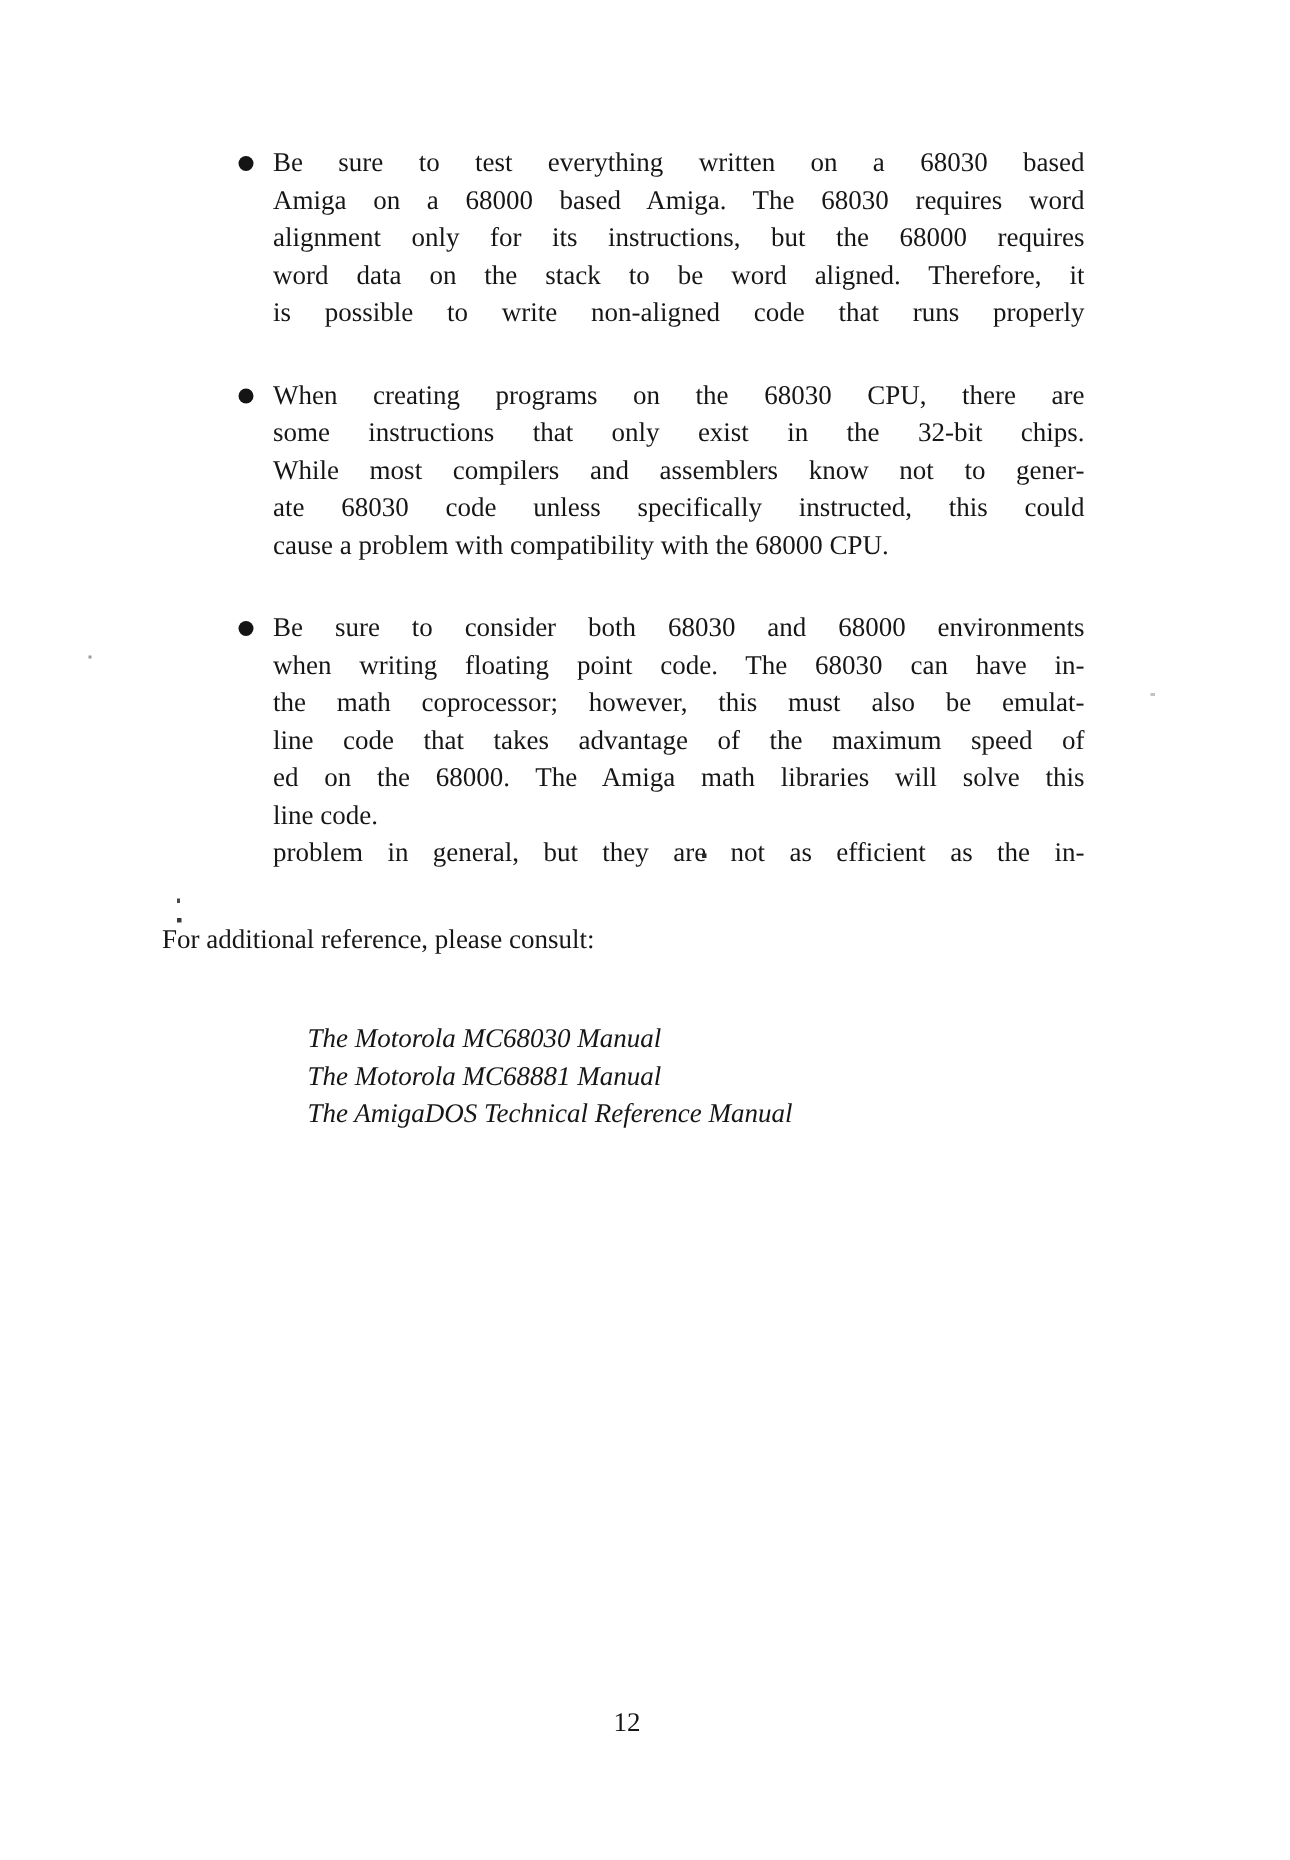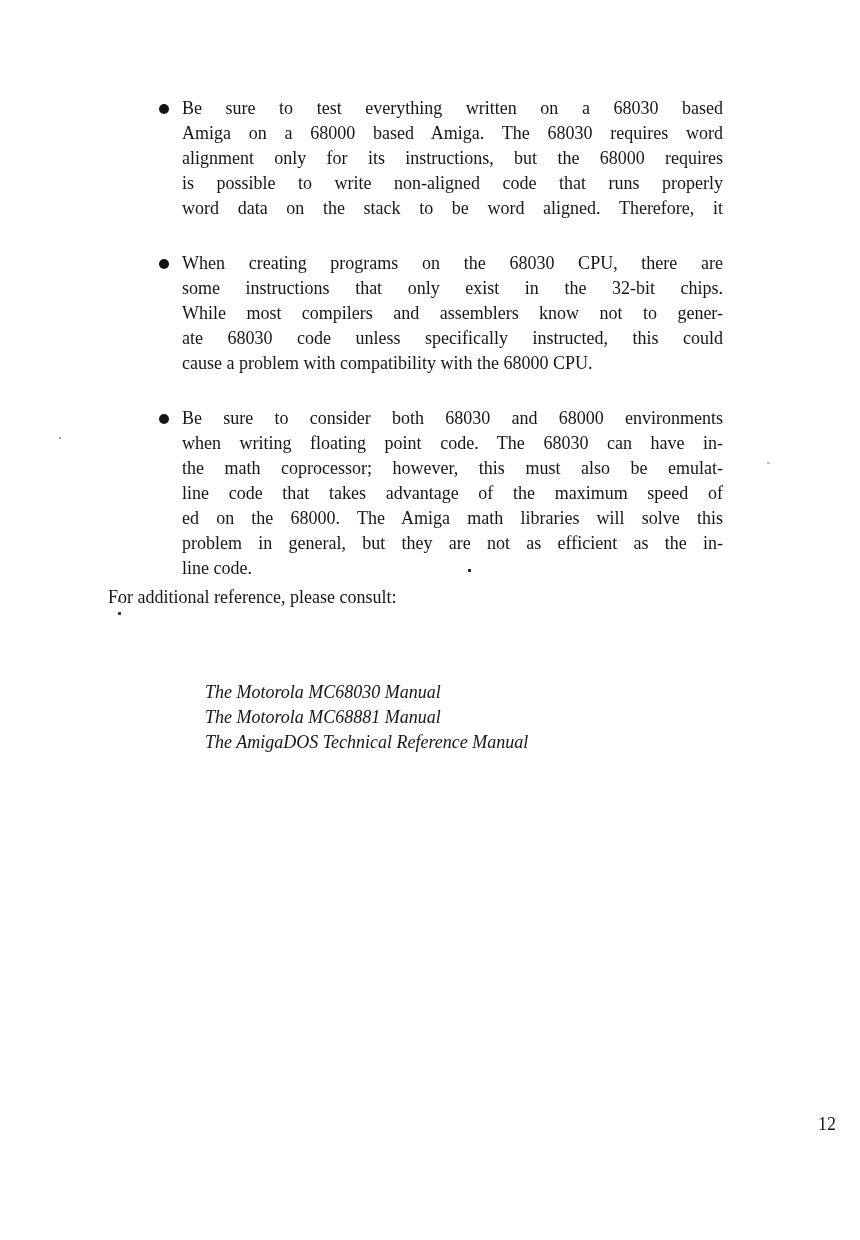--- a/index.html
+++ b/index.html
@@ -47,39 +47,39 @@
     white-space: nowrap;
   }
   .jline.lastline {
     text-align-last: left;
   }
   
   .jline:not(.lastline) { white-space: normal; }
   .reference-intro {
     position: absolute;
     left: 108px;
-    top: 585px;
+    top: 614px;
     width: 620px;
   }
   .reference-list {
     position: absolute;
     left: 205px;
     top: 680px;
     width: 560px;
     font-style: italic;
   }
   .reference-line {
     height: 25px;
   }
   .page-number {
     position: absolute;
     left: 0;
-    top: 1112px;
+    top: 1136px;
     width: 836px;
-    text-align: right;
+    text-align: center;
   }
   .speck {
     position: absolute;
     background: #2a2a2a;
   }
   .speck.s1 { left: 468px; top: 569px; width: 3px; height: 3px; }
   .speck.s2 { left: 118px; top: 599px; width: 2px; height: 3px; background:#4a4a4a; }
   .speck.s3 { left: 118px; top: 612px; width: 3px; height: 3px; background:#3a3a3a; }
   .speck.s4 { left: 59px;  top: 437px; width: 2px; height: 2px; background:#9a9a9a; }
   .speck.s5 { left: 767px; top: 462px; width: 3px; height: 2px; background:#c2c2c2; }
@@ -88,40 +88,40 @@
 <body>
 
 <div class="page">
 
   <div class="bullet-list">
       <div class="bullet-item">
         <span class="bullet-dot"></span>
         <div class="jline">Be sure to test everything written on a 68030 based</div>
         <div class="jline">Amiga on a 68000 based Amiga. The 68030 requires word</div>
         <div class="jline">alignment only for its instructions, but the 68000 requires</div>
+        <div class="jline">word data on the stack to be word aligned. Therefore, it</div>
         <div class="jline">is possible to write non-aligned code that runs properly</div>
-        <div class="jline">word data on the stack to be word aligned. Therefore, it</div>
       </div>
       <div class="bullet-item">
         <span class="bullet-dot"></span>
         <div class="jline">When creating programs on the 68030 CPU, there are</div>
         <div class="jline">some instructions that only exist in the 32-bit chips.</div>
         <div class="jline">While most compilers and assemblers know not to gener-</div>
         <div class="jline">ate 68030 code unless specifically instructed, this could</div>
         <div class="jline lastline">cause a problem with compatibility with the 68000 CPU.</div>
       </div>
       <div class="bullet-item">
         <span class="bullet-dot"></span>
         <div class="jline">Be sure to consider both 68030 and 68000 environments</div>
         <div class="jline">when writing floating point code. The 68030 can have in-</div>
         <div class="jline">the math coprocessor; however, this must also be emulat-</div>
         <div class="jline">line code that takes advantage of the maximum speed of</div>
         <div class="jline">ed on the 68000. The Amiga math libraries will solve this</div>
+        <div class="jline lastline">line code.</div>
         <div class="jline">problem in general, but they are not as efficient as the in-</div>
-        <div class="jline lastline">line code.</div>
       </div>
     </div>
 
   <div class="reference-intro">For additional reference, please consult:</div>
 
   <div class="reference-list">
       <div class="reference-line">The Motorola MC68030 Manual</div>
       <div class="reference-line">The Motorola MC68881 Manual</div>
       <div class="reference-line">The AmigaDOS Technical Reference Manual</div>
     </div>

